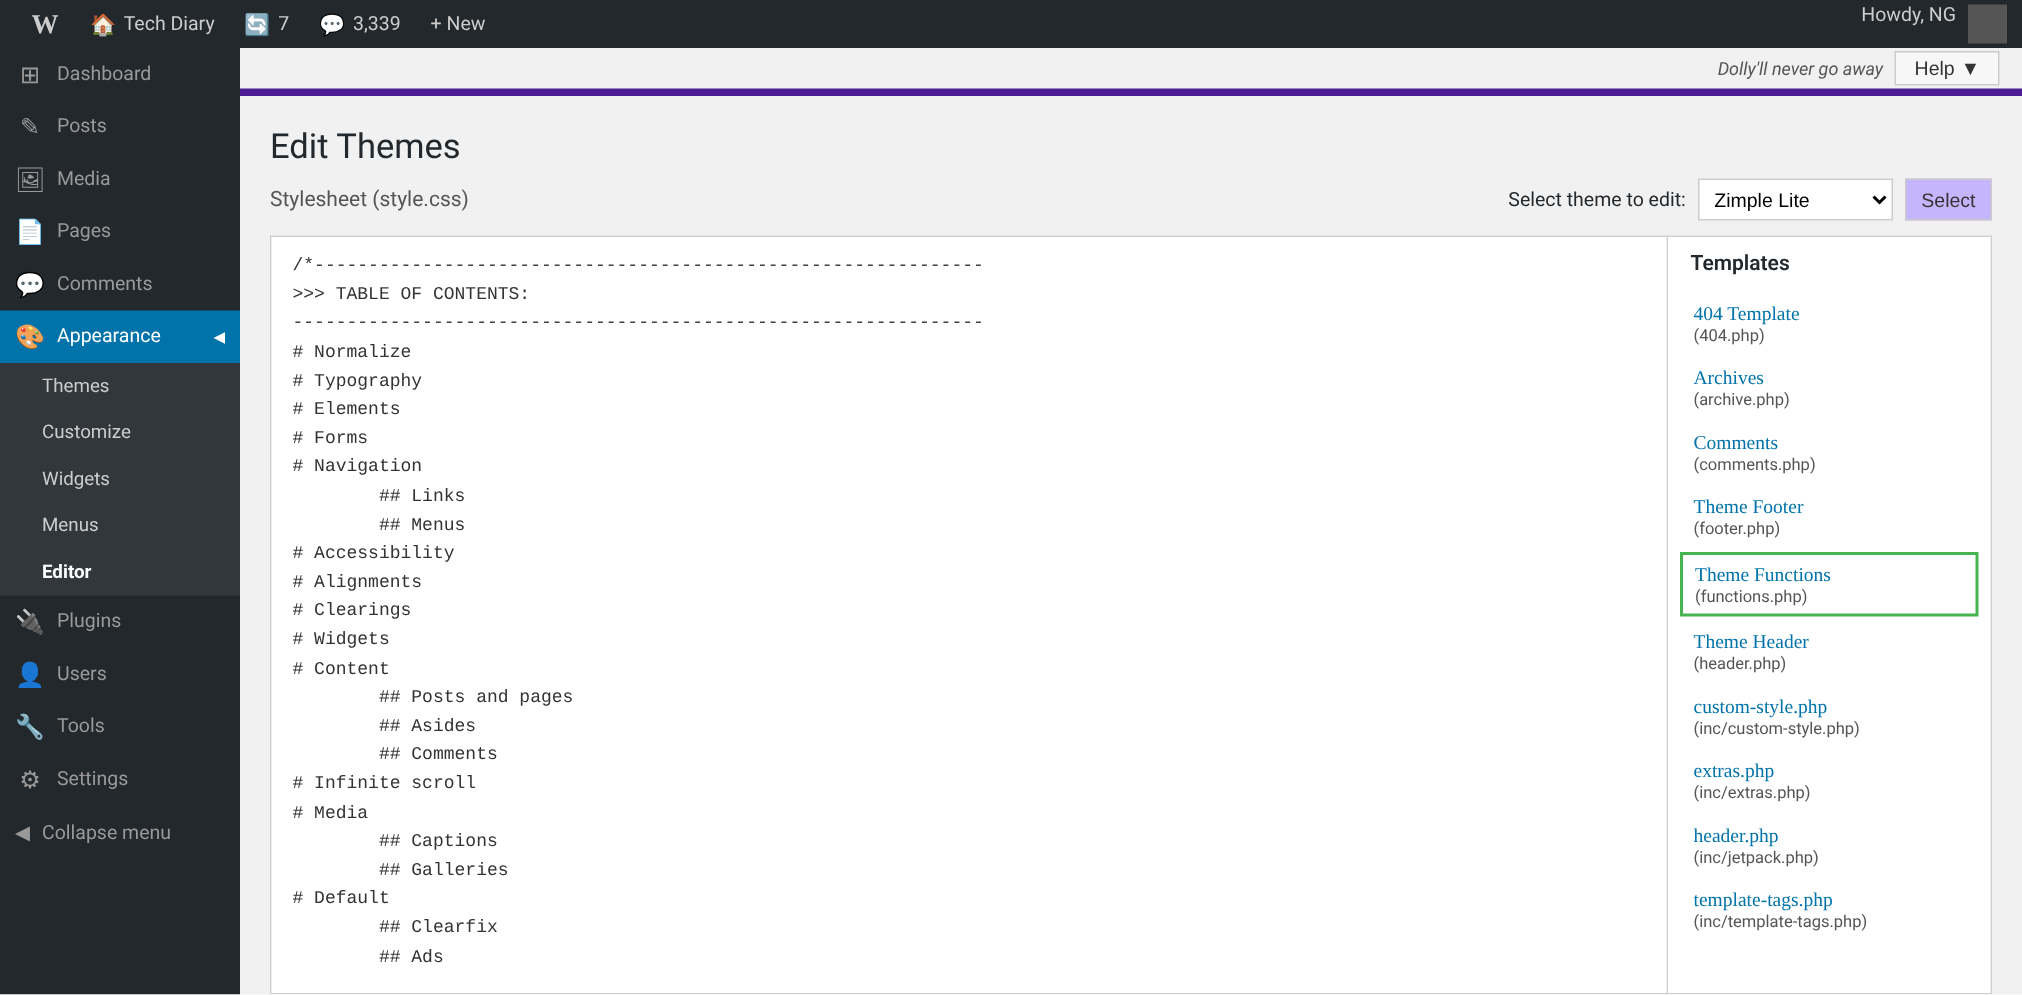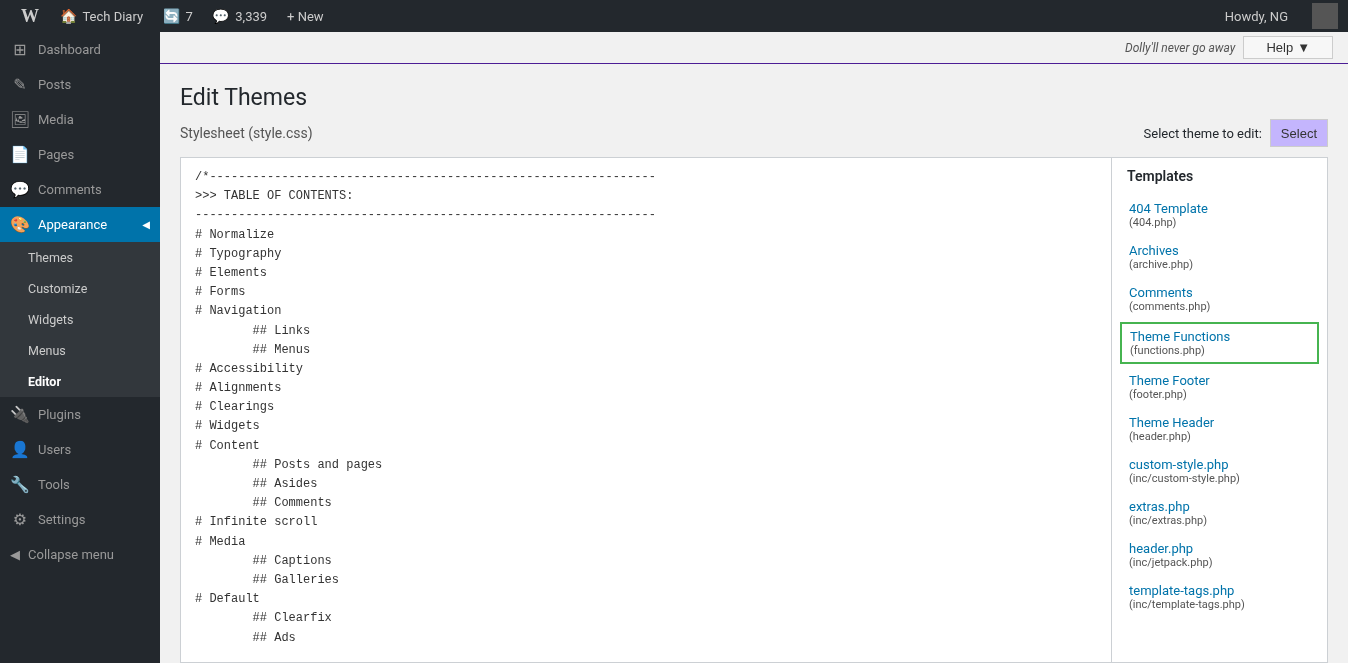--- a/index.html
+++ b/index.html
@@ -30,22 +30,22 @@
       padding: 0 10px;
       height: 32px;
       color: #ccc;
       text-decoration: none;
       font-size: 13px;
       cursor: pointer;
       white-space: nowrap;
     }
     .admin-bar-right {
       display: flex;
-      align-items: center;
-      gap: 16px;
+      align-items: flex-start;
+      gap: 0;
       margin-left: auto;
     }
     .howdy-text { color: #ccc; font-size: 13px; padding: 0 8px; }
     .avatar-box {
       width: 26px; height: 26px;
       background: #555;
       display: inline-block;
       vertical-align: middle;
     }
 
@@ -107,34 +107,34 @@
       flex: 1;
       overflow: hidden;
       display: flex;
       flex-direction: column;
       background: #f1f1f1;
     }
 
     
     .help-bar {
       background: #f1f1f1;
-      border-bottom: 1px solid #4c1d95;
+      border-bottom: 5px solid #4c1d95;
       height: 32px;
       display: flex;
       align-items: center;
       justify-content: flex-end;
       padding: 0 15px;
       gap: 8px;
       flex-shrink: 0;
     }
     .dolly-text { color: #555; font-size: 12px; font-style: italic; }
     .help-button {
       background: #f7f7f7;
       border: 1px solid #ccc;
-      padding: 3px 22px;
+      padding: 3px 12px;
       cursor: pointer;
       font-size: 13px;
       color: #333;
       display: flex;
       align-items: center;
       gap: 4px;
     }
 
     
     .page-content {
@@ -241,20 +241,21 @@
     }
     .template-item.active {
       border: 2px solid #46b450;
       margin: 2px 8px;
       padding: 5px 8px;
     }
     .template-name {
       color: #0073aa;
       font-size: 13px;
       text-decoration: none;
+      font-family: Liberation Serif, serif;
     }
     .template-file {
       color: #555;
       font-size: 11px;
     }
 
     
     .wp-logo {
       width: 20px; height: 20px;
       display: inline-flex;
@@ -375,20 +376,23 @@
       </button>
     </div>
 
     <div class="page-content">
       <h1 class="page-title">Edit Themes</h1>
 
       <div class="theme-select-row">
         <span class="stylesheet-label">Stylesheet (style.css)</span>
         <div class="theme-select-right">
           <span class="theme-select-label">Select theme to edit:</span>
+          <select class="theme-select-box">
+            <option value="Zimple Lite">Zimple Lite</option>
+          </select>
           <button class="select-button">Select</button>
         </div>
       </div>
 
       <div class="editor-row">
 
         <div class="code-area">
           <textarea class="code-textarea" style="">/*--------------------------------------------------------------
 &gt;&gt;&gt; TABLE OF CONTENTS:
 ----------------------------------------------------------------
@@ -424,29 +428,29 @@
             <span class="template-file">(404.php)</span>
           </div>
           <div class="template-item">
             <span class="template-name">Archives</span>
             <span class="template-file">(archive.php)</span>
           </div>
           <div class="template-item">
             <span class="template-name">Comments</span>
             <span class="template-file">(comments.php)</span>
           </div>
+          <div class="template-item">
+            <span class="template-name">Theme Footer</span>
+            <span class="template-file">(footer.php)</span>
+          </div>
           <div class="template-item active">
             <span class="template-name">Theme Functions</span>
             <span class="template-file">(functions.php)</span>
           </div>
           <div class="template-item">
-            <span class="template-name">Theme Footer</span>
-            <span class="template-file">(footer.php)</span>
-          </div>
-          <div class="template-item">
             <span class="template-name">Theme Header</span>
             <span class="template-file">(header.php)</span>
           </div>
           <div class="template-item">
             <span class="template-name">custom-style.php</span>
             <span class="template-file">(inc/custom-style.php)</span>
           </div>
           <div class="template-item">
             <span class="template-name">extras.php</span>
             <span class="template-file">(inc/extras.php)</span>

